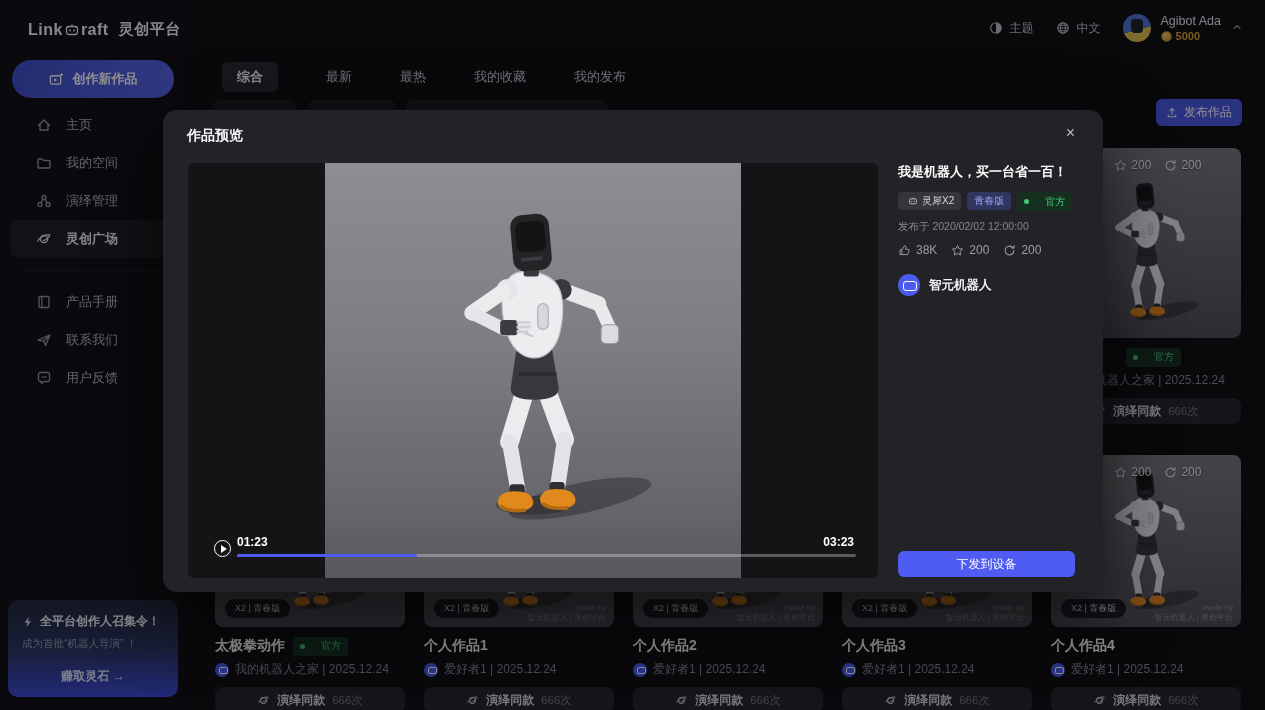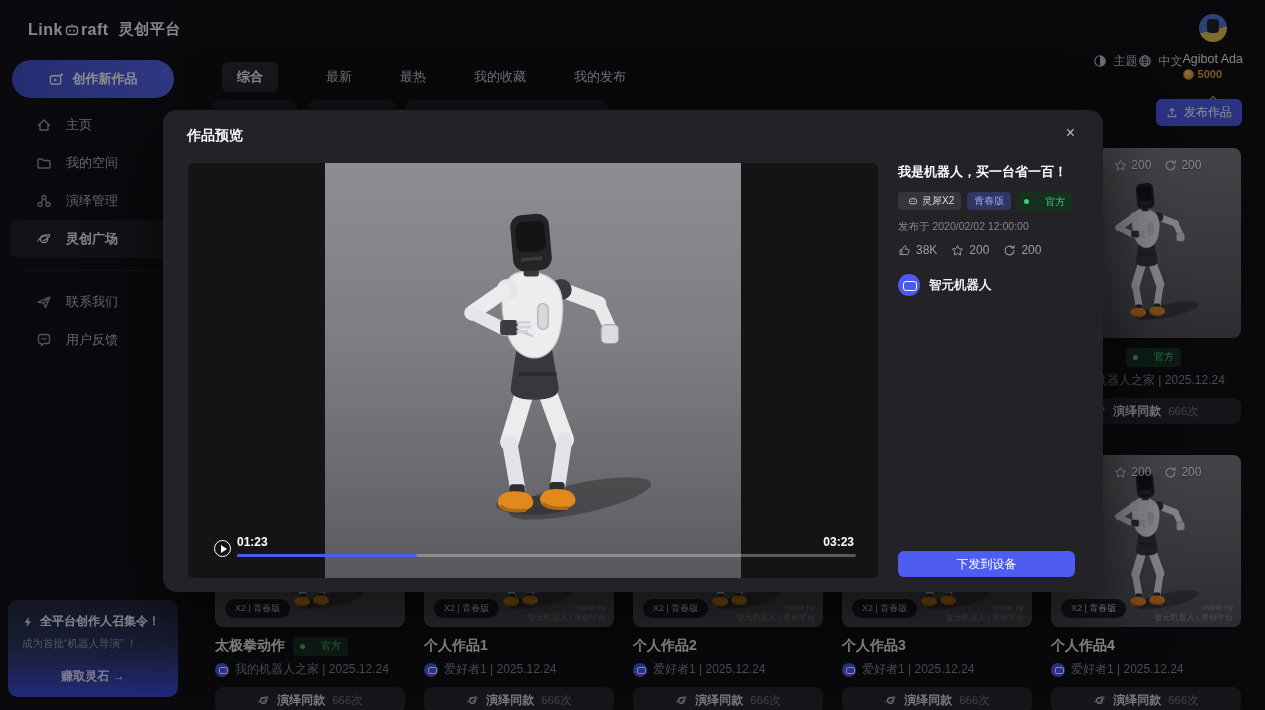--- a/index.html
+++ b/index.html
@@ -27,24 +27,24 @@
 
   .promo { position:absolute; left:8px; top:600px; width:170px; height:97px; border-radius:10px;
     background:linear-gradient(180deg,#1f2637 0%,#29335c 50%,#3b49d6 100%); padding:13px 14px; overflow:hidden; }
   .promo-title { display:flex; align-items:center; gap:6px; font-size:12px; font-weight:bold; color:#eef0f6; }
   .promo-title svg { width:12px; height:12px; fill:#cdd4f2; }
   .promo-sub { margin-top:7px; font-size:10.5px; color:#98a0b6; }
   .promo-cta { position:absolute; left:0; right:0; bottom:12px; text-align:center;
     font-size:12px; font-weight:600; color:#e2e6ff; cursor:pointer; }
 
   
-  .topbar { position:absolute; right:22px; top:14px; display:flex; align-items:center; z-index:5; }
+  .topbar { position:absolute; right:22px; top:14px; display:flex; align-items:center; gap:22px; z-index:5; }
   .top-link { display:flex; align-items:center; gap:7px; font-size:12px; color:#c2c4c9; cursor:pointer; }
   .top-link svg { width:14px; height:14px; stroke:#c2c4c9; }
-  .userbox { display:flex; align-items:center; gap:10px; cursor:pointer;flex-direction:column; }
+  .userbox { display:flex; align-items:center; gap:10px; cursor:pointer; }
   .avatar { width:28px; height:28px; border-radius:50%; overflow:hidden; position:relative;
     background:linear-gradient(165deg,#4f74cf 0 56%,#e3c04c 56% 100%); }
   .avatar::after { content:""; position:absolute; left:8px; top:5px; width:12px; height:14px;
     border-radius:4px; background:#1d2026; }
   .user-meta { display:flex; flex-direction:column; gap:2px; }
   .user-name { font-size:12.5px; color:#e8e9eb; }
   .user-coins { display:flex; align-items:center; gap:4px; font-size:11px; font-weight:bold; color:#d9a13b; }
   .coin { width:11px; height:11px; border-radius:50%; background:radial-gradient(circle at 40% 35%,#f3d27a,#d99b2e 70%);
     border:1px solid #a97a1f; }
   .chev svg { width:12px; height:12px; stroke:#9a9da3; }
@@ -288,20 +288,26 @@
         </div>
       <div class="nav-item active">
           <svg>
             <use href="#i-planet"></use>
           </svg>
           <span>灵创广场</span>
         </div>
       <div class="nav-div"></div>
       <div class="nav-item">
           <svg>
+            <use href="#i-book"></use>
+          </svg>
+          <span>产品手册</span>
+        </div>
+      <div class="nav-item">
+          <svg>
             <use href="#i-send"></use>
           </svg>
           <span>联系我们</span>
         </div>
       <div class="nav-item">
           <svg>
             <use href="#i-chat"></use>
           </svg>
           <span>用户反馈</span>
         </div>

